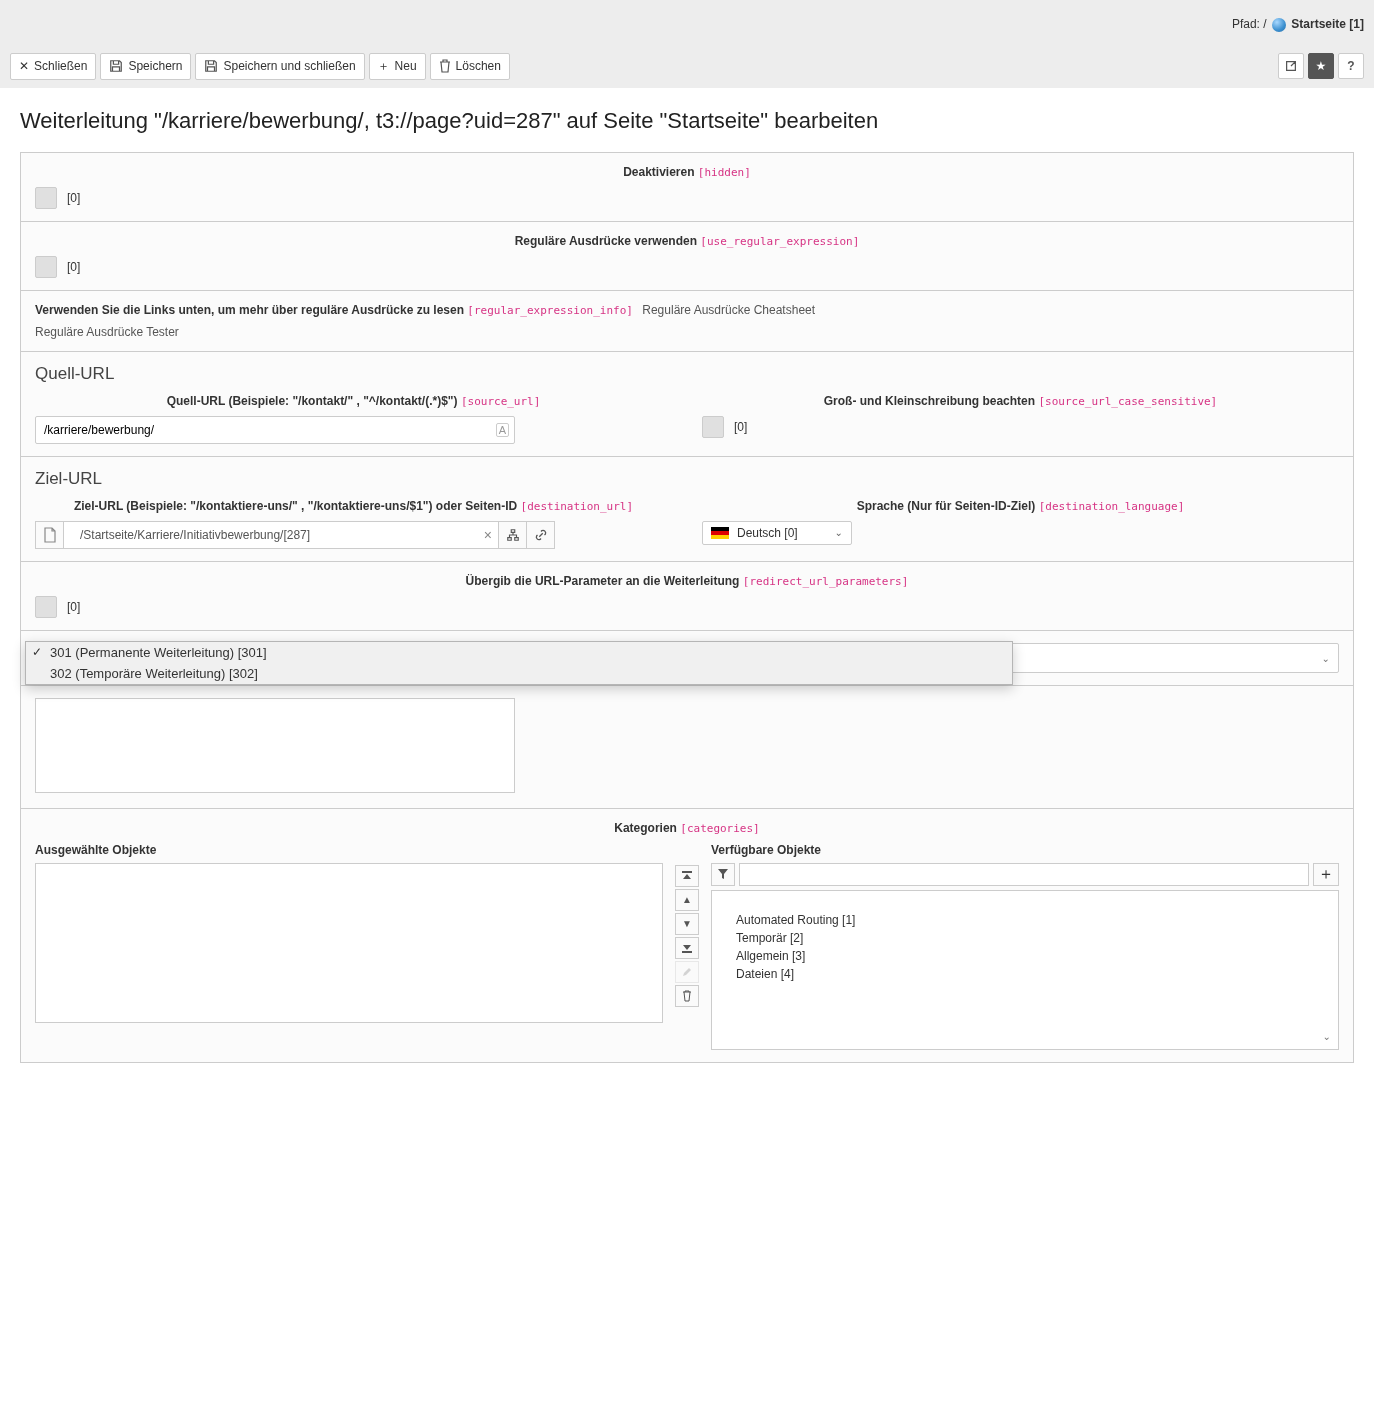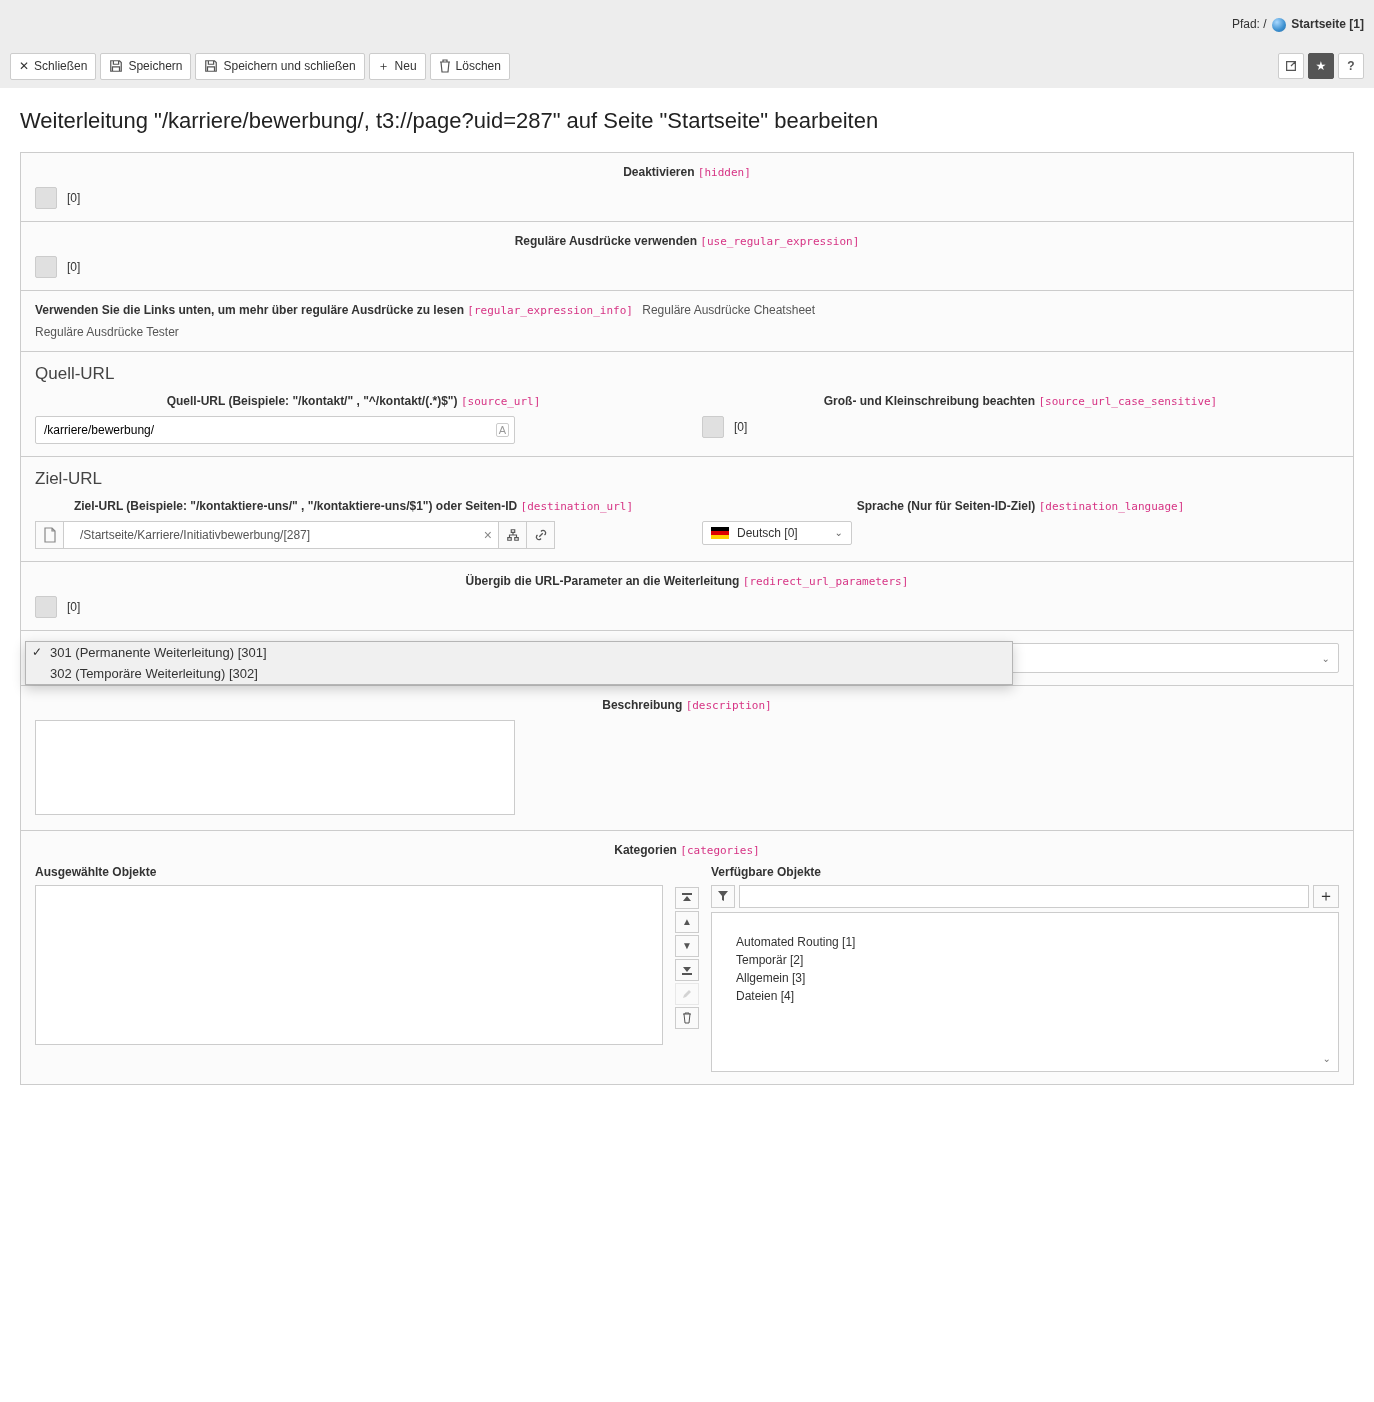--- a/index.html
+++ b/index.html
@@ -461,24 +461,20 @@
         <div class="dropdown-item">
           <span>302 (Temporäre Weiterleitung) [302]</span>
         </div>
       </div>
     </div>
   </div>
     </div>
 
   <div class="panel">
       <div class="panel-inner">
-    <span class="field-label">
-      <span>Beschreibung</span>
-      <span class="tech-name">[description]</span>
-    </span>
     <textarea class="desc" style=""></textarea>
   </div>
     </div>
 
   <div class="panel">
       <div class="panel-inner">
     <span class="field-label">
       <span>Kategorien</span>
       <span class="tech-name">[categories]</span>
     </span>

